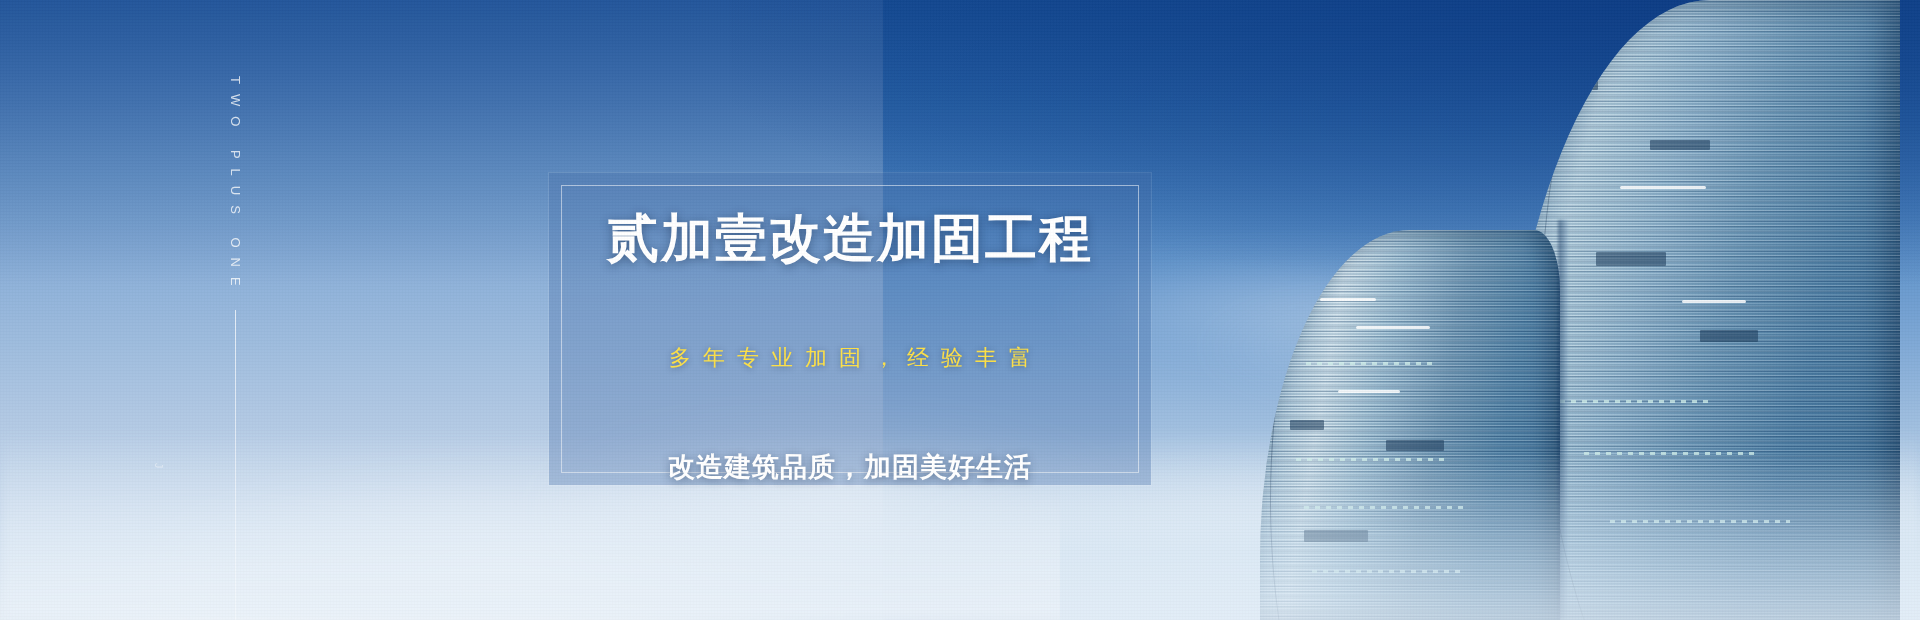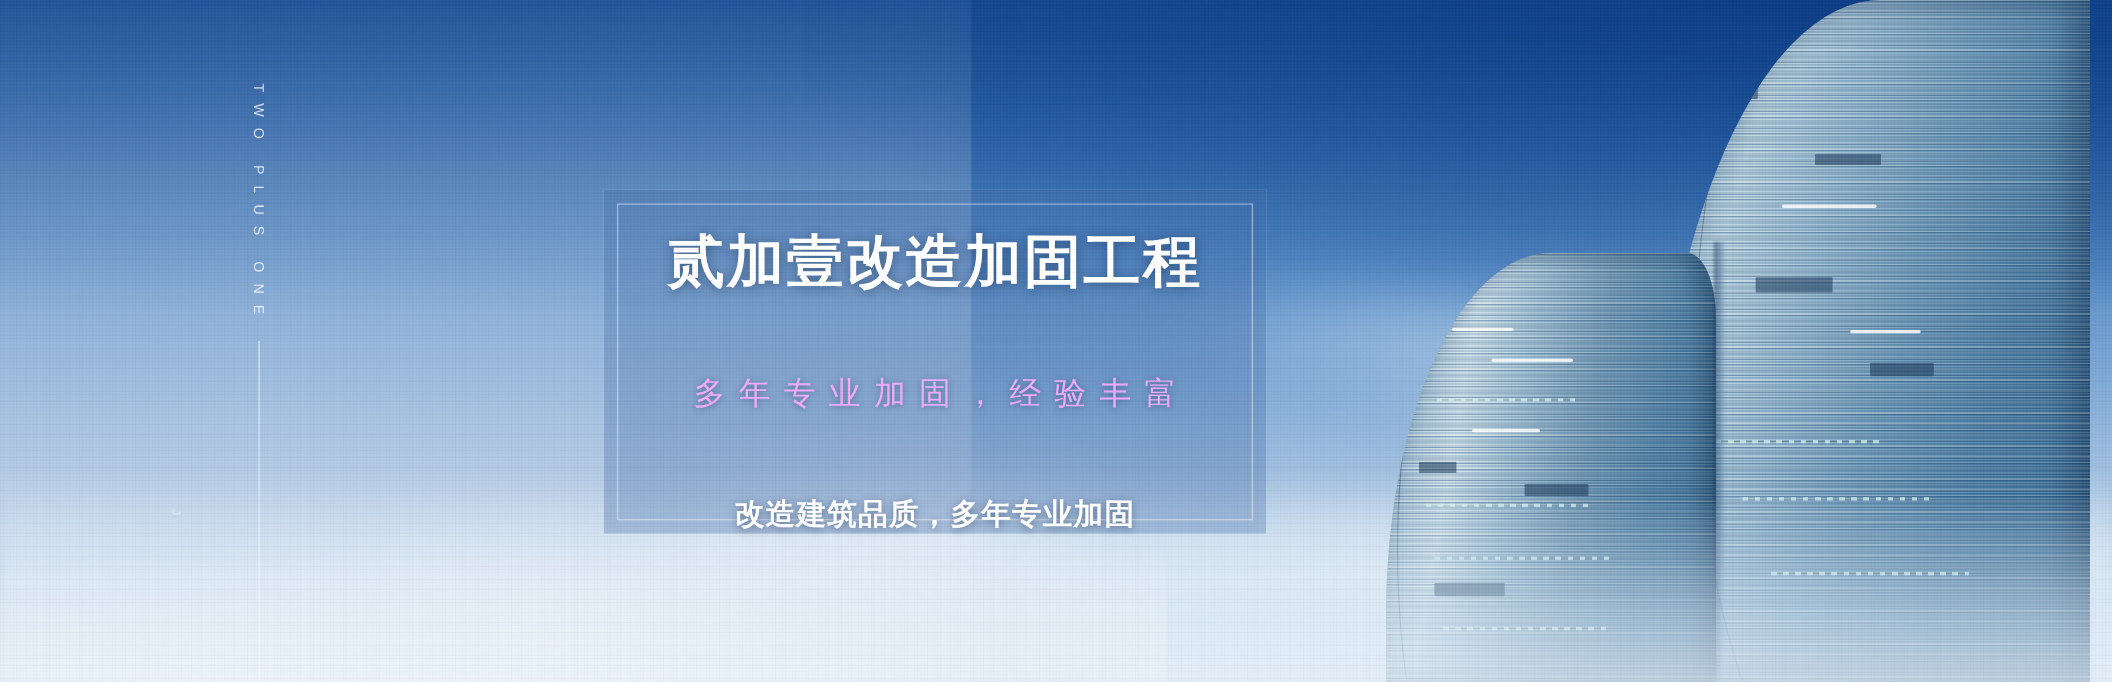--- a/index.html
+++ b/index.html
@@ -269,23 +269,23 @@
     font-size: 52px;
     font-weight: 700;
     color: #ffffff;
     letter-spacing: 2px;
     line-height: 1.05;
     text-shadow: 0 2px 10px rgba(10,34,66,0.45);
     white-space: nowrap;
   }
   .subhead {
     margin-top: 28px;
-    font-size: 29px;
+    font-size: 22px;
     font-weight: 400;
-    color: #f0abfc;
+    color: #fde047;
     letter-spacing: 12px;
     text-indent: 12px;
     white-space: nowrap;
     text-shadow: 0 1px 6px rgba(10,34,66,0.4);
   }
   .tagline-cn {
     margin-top: 26px;
     font-size: 27px;
     font-weight: 700;
     color: #ffffff;
@@ -378,18 +378,18 @@
     <div class="brand-vertical">TWO PLUS ONE</div>
     <div class="brand-line"></div>
     <div class="brand-mark">J</div>
   </div>
 
   <div class="panel">
     <div class="panel-inner-border"></div>
     <div class="panel-content">
       <div class="headline">贰加壹改造加固工程</div>
       <div class="subhead">多年专业加固，经验丰富</div>
-      <div class="tagline-cn">改造建筑品质，多年专业加固</div>
+      <div class="tagline-cn">改造建筑品质，加固美好生活</div>
     </div>
   </div>
 
   <div class="grain"></div>
 </div>
 
 </body></html>

